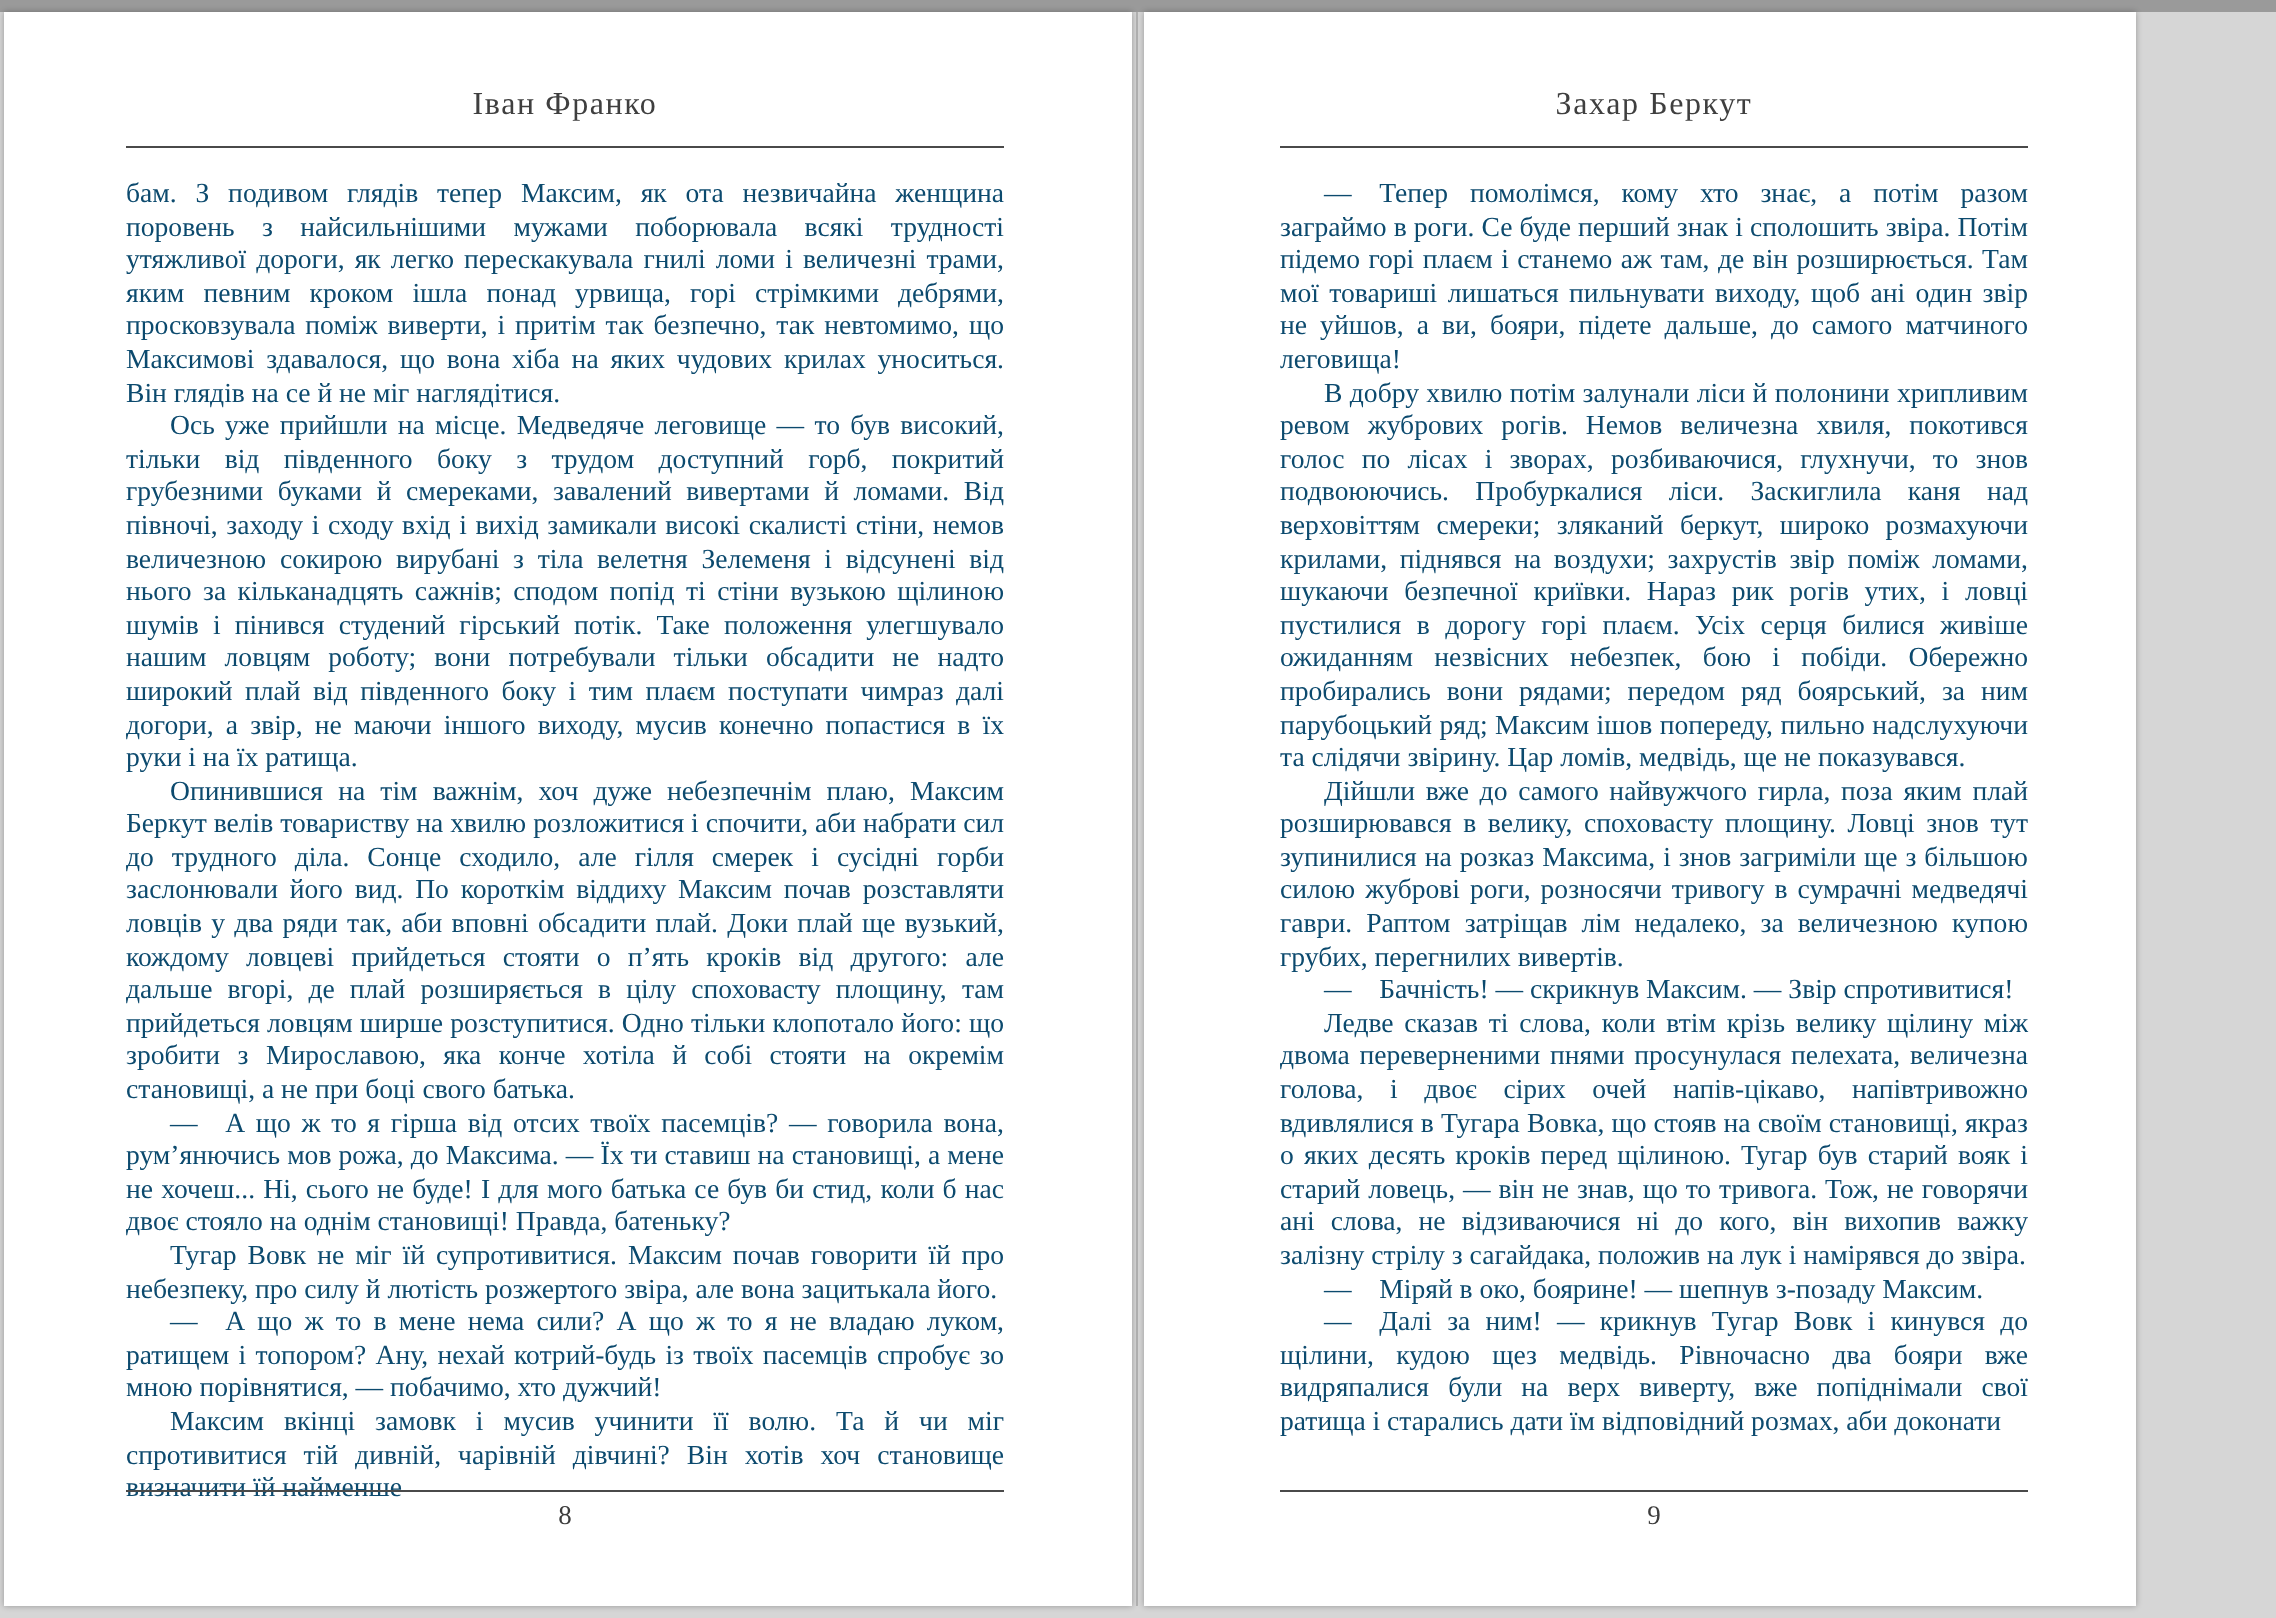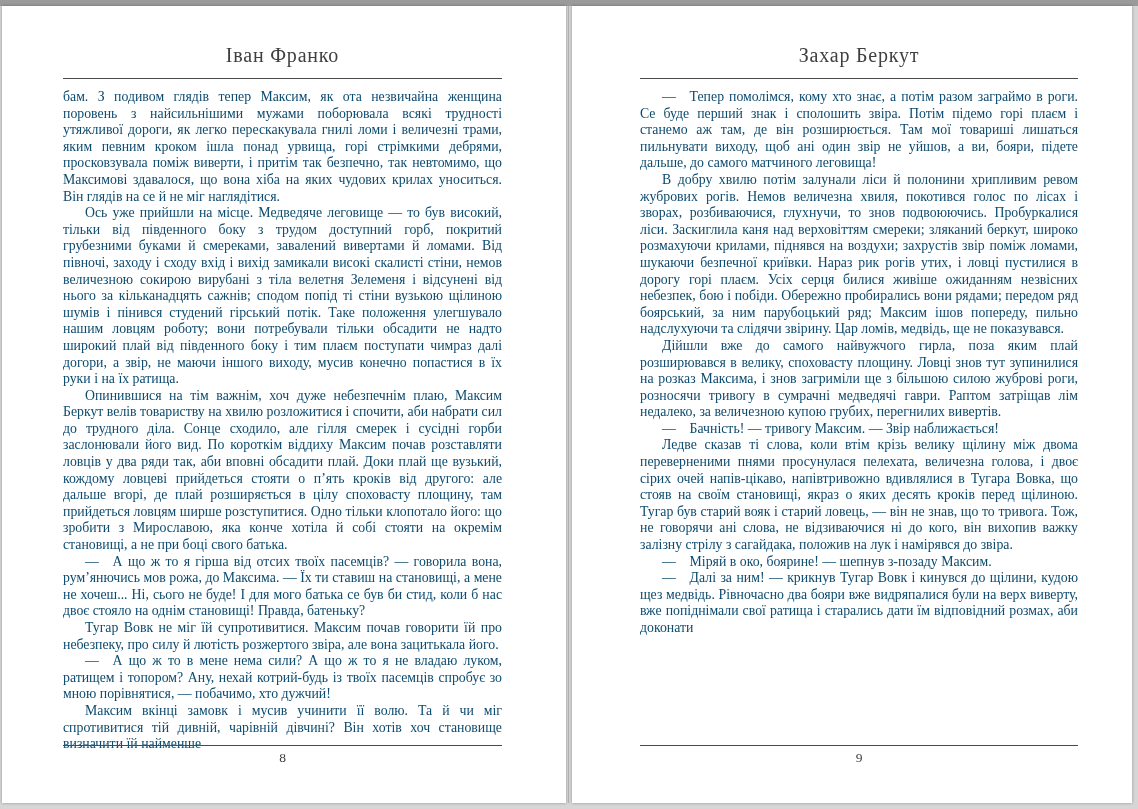--- a/index.html
+++ b/index.html
@@ -27,32 +27,32 @@
     background: #b2b2b2;
   }
   .page {
     position: absolute;
     top: 6px;
     height: 797px;
     background: #ffffff;
     box-shadow: 0 0 3px rgba(0,0,0,0.30);
   }
   .page--left  { left: 2px;   width: 564px; }
-  .page--right { left: 572px; width: 560px; }
+  .page--right { left: 572px; width: 496px; }
   .page-inner {
     position: absolute;
     top: 0; bottom: 0;
   }
   .page--left  .page-inner { left: 61px; right: 64px; }
   .page--right .page-inner { left: 68px; right: 54px; }
   .running-head {
     position: absolute;
     top: 38px; left: 0; right: 0;
     text-align: center;
-    font-size: 20px;
+    font-size: 16px;
     letter-spacing: 0.8px;
     color: #3f3f3f;
     padding-bottom: 11px;
     border-bottom: 1.5px solid #4a4a4a;
   }
   .body-text {
     position: absolute;
     top: 83px; left: 0; right: 0;
     font-size: 13.8px;
     line-height: 16.6px;
@@ -95,21 +95,21 @@
   </div>
 </div>
 
 <div class="page page--right">
   <div class="page-inner">
     <div class="running-head">Захар Беркут</div>
     <div class="body-text">
       <p class="para para--indent">— Тепер помолімся, кому хто знає, а потім разом заграймо в роги. Се буде перший знак і сполошить звіра. Потім підемо горі плаєм і станемо аж там, де він розширюється. Там мої товариші лишаться пильнувати виходу, щоб ані один звір не уйшов, а ви, бояри, підете дальше, до самого матчиного леговища!</p>
       <p class="para para--indent">В добру хвилю потім залунали ліси й полонини хрипливим ревом жубрових рогів. Немов величезна хвиля, покотився голос по лісах і зворах, розбиваючися, глухнучи, то знов подвоюючись. Пробуркалися ліси. Заскиглила каня над верховіттям смереки; зляканий беркут, широко розмахуючи крилами, піднявся на воздухи; захрустів звір поміж ломами, шукаючи безпечної криївки. Нараз рик рогів утих, і ловці пустилися в дорогу горі плаєм. Усіх серця билися живіше ожиданням незвісних небезпек, бою і побіди. Обережно пробирались вони рядами; передом ряд боярський, за ним парубоцький ряд; Максим ішов попереду, пильно надслухуючи та слідячи звірину. Цар ломів, медвідь, ще не показувався.</p>
       <p class="para para--indent">Дійшли вже до самого найвужчого гирла, поза яким плай розширювався в велику, споховасту площину. Ловці знов тут зупинилися на розказ Максима, і знов загриміли ще з більшою силою жуброві роги, розносячи тривогу в сумрачні медведячі гаври. Раптом затріщав лім недалеко, за величезною купою грубих, перегнилих вивертів.</p>
-      <p class="para para--indent">— Бачність! — тривогу Максим. — Звір наближається!</p>
+      <p class="para para--indent">— Бачність! — скрикнув Максим. — Звір спротивитися!</p>
       <p class="para para--indent">Ледве сказав ті слова, коли втім крізь велику щілину між двома переверненими пнями просунулася пелехата, величезна голова, і двоє сірих очей напів-цікаво, напівтривожно вдивлялися в Тугара Вовка, що стояв на своїм становищі, якраз о яких десять кроків перед щілиною. Тугар був старий вояк і старий ловець, — він не знав, що то тривога. Тож, не говорячи ані слова, не відзиваючися ні до кого, він вихопив важку залізну стрілу з сагайдака, положив на лук і намірявся до звіра.</p>
       <p class="para para--indent">— Міряй в око, боярине! — шепнув з-позаду Максим.</p>
       <p class="para para--indent">— Далі за ним! — крикнув Тугар Вовк і кинувся до щілини, кудою щез медвідь. Рівночасно два бояри вже видряпалися були на верх виверту, вже попіднімали свої ратища і старались дати їм відповідний розмах, аби доконати</p>
     </div>
     <div class="page-foot">
       <span>9</span>
     </div>
   </div>
 </div>
 

